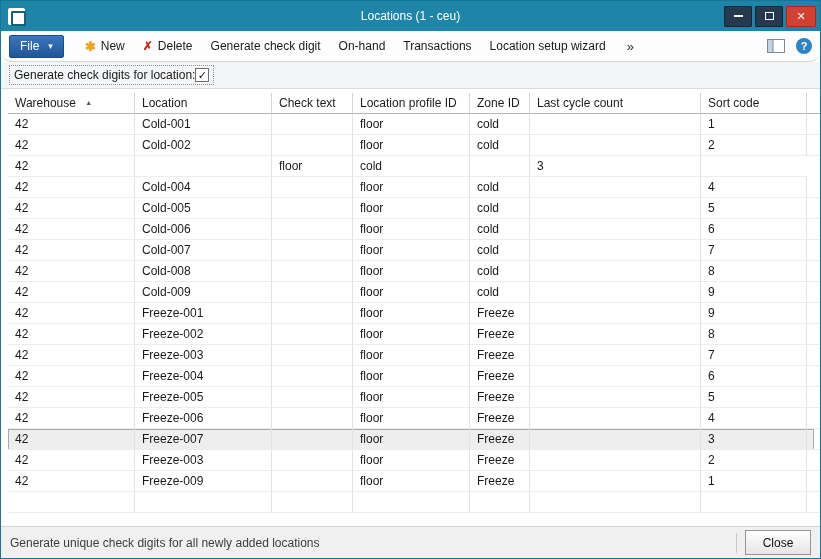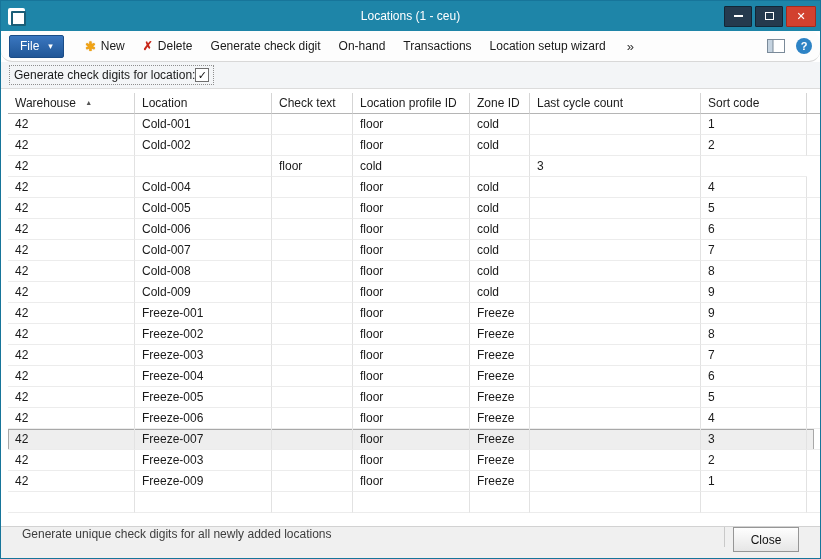--- a/index.html
+++ b/index.html
@@ -54,21 +54,21 @@
           white-space:nowrap; overflow:hidden; }
   .grid-header .cell { border-right:1px solid #d5d5d5; border-bottom:1px solid #b5b5b5; color:#1c1c1c; }
   .grid-row .cell { border-bottom:1px solid #ececec; }
   .cell.filler { border-right:none; }
   .sort { font-size:7px; color:#555; margin-left:6px; vertical-align:2px; }
   .grid-row.selected { background:#eeeeee; box-shadow:inset 0 0 0 1px #a8a8a8; }
   .grid-row.empty-row .cell { border-bottom:1px solid #ececec; }
 
   
   .statusbar { margin-top:auto; flex:0 0 32px; background:#f0f0f0; border-top:1px solid #d2d2d2;
-               display:flex; align-items:flex-start; padding:0 21px; color:#3d3d3d; }
+               display:flex; align-items:center; padding:0 9px; color:#3d3d3d; }
   .status-divider { width:1px; height:20px; background:#c9c9c9; margin-left:auto; margin-right:8px; }
   .close-btn { height:25px; min-width:66px; background:linear-gradient(#fefefe,#e6e6e6);
                border:1px solid #969696; display:flex; align-items:center; justify-content:center;
                padding:0 12px; cursor:default; color:#111; }
 </style>
 </head>
 <body>
 
 <div class="window">
 

